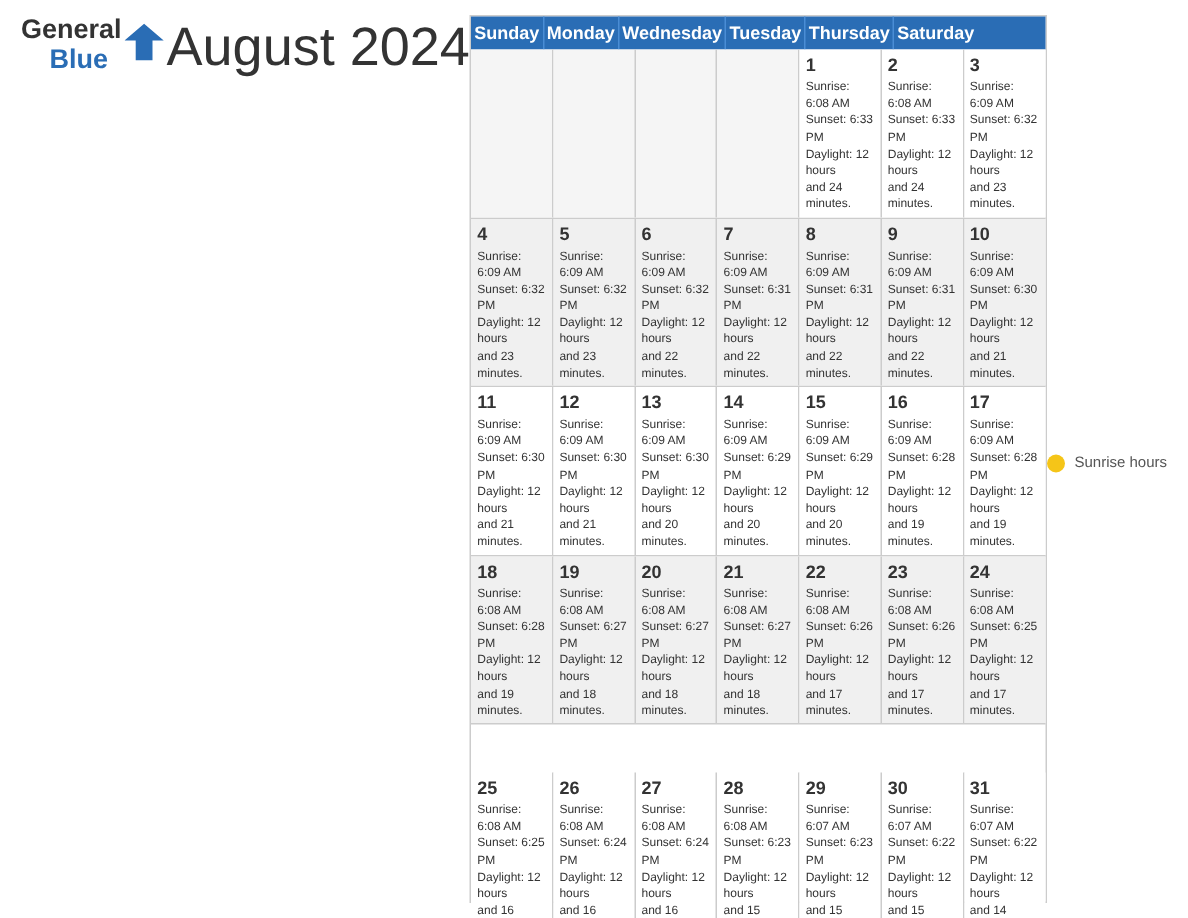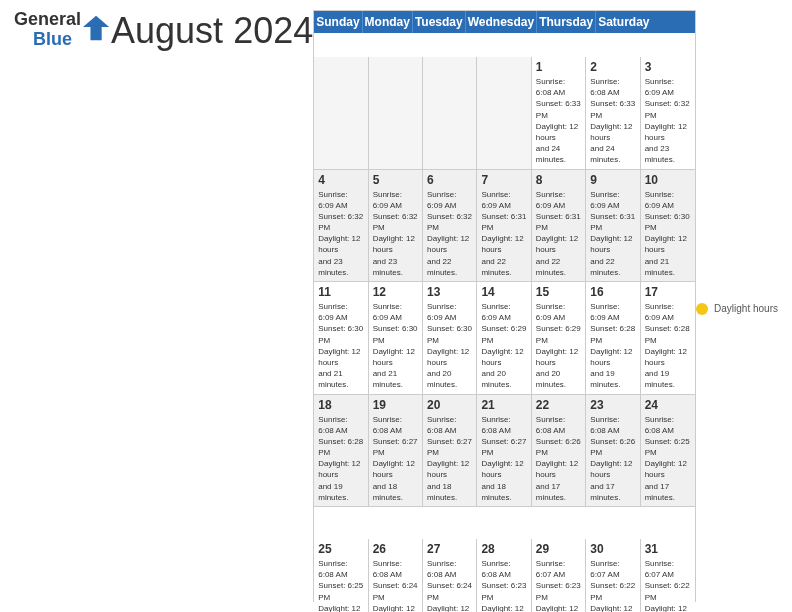--- a/index.html
+++ b/index.html
@@ -59,21 +59,20 @@
     }
     .location {
       font-size: 15px;
       color: #555;
     }
     .calendar {
       flex: 1;
       display: flex;
       flex-direction: column;
       border: 1px solid #ccc;
-      gap: 24px;
     }
     .cal-header {
       display: grid;
       grid-template-columns: repeat(7, 1fr);
       background: #2a6db5;
     }
     .cal-header-cell {
       color: #fff;
       font-size: 12px;
       font-weight: bold;
@@ -150,22 +149,22 @@
     </div>
     <div class="title-block">
       <div class="month-title">August 2024</div>
     </div>
   </div>
 
   <div class="calendar">
     <div class="cal-header" id="cal-header">
         <div class="cal-header-cell">Sunday</div>
         <div class="cal-header-cell">Monday</div>
+        <div class="cal-header-cell">Wednesday</div>
         <div class="cal-header-cell">Tuesday</div>
-        <div class="cal-header-cell">Wednesday</div>
         <div class="cal-header-cell">Thursday</div>
         <div class="cal-header-cell">Saturday</div>
       </div>
     <div class="cal-body" id="cal-body">
         <div class="cal-row">
           <div class="cal-cell empty"></div>
           <div class="cal-cell empty"></div>
           <div class="cal-cell empty"></div>
           <div class="cal-cell empty"></div>
           <div class="cal-cell">
@@ -392,15 +391,15 @@
 Sunset: 6:22 PM
 Daylight: 12 hours
 and 14 minutes.</div>
           </div>
         </div>
       </div>
   </div>
 
   <div class="footer">
     <span class="footer-dot"></span>
-    <span>Daylight hours</span>
+    <span>Sunrise hours</span>
   </div>
 </div>
 
 </body></html>

